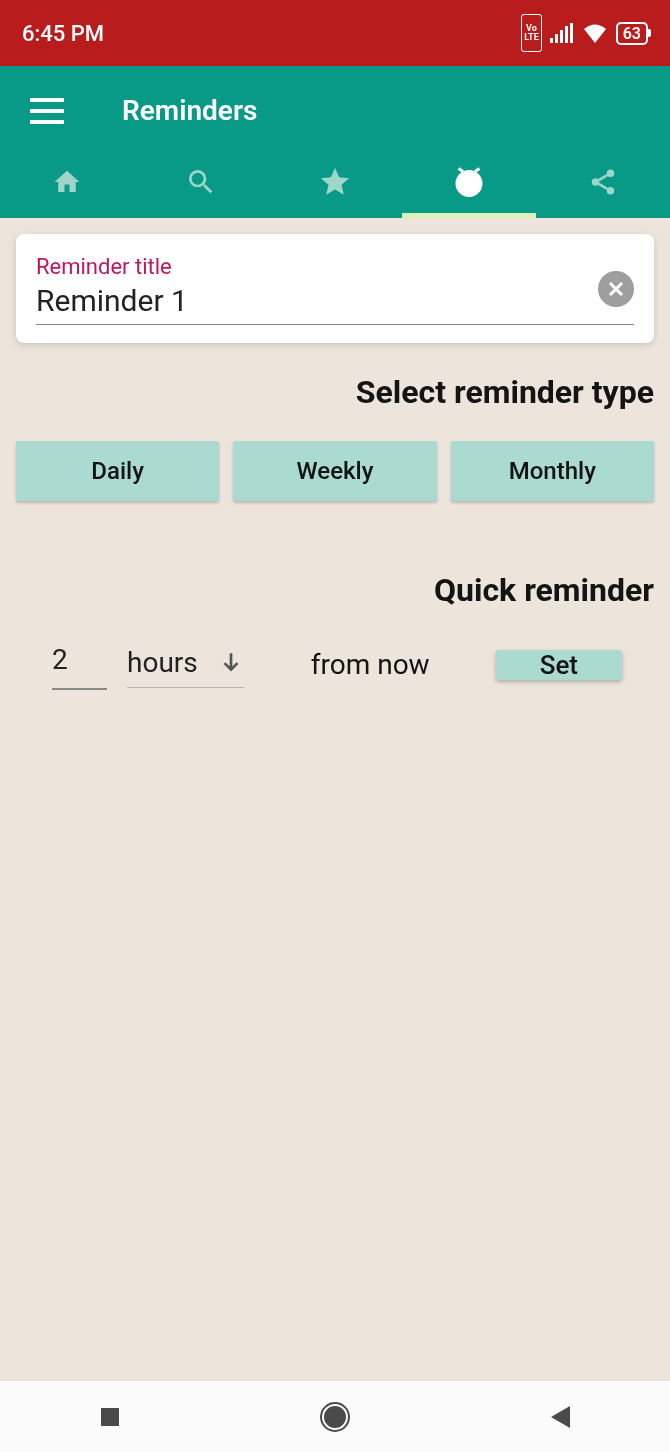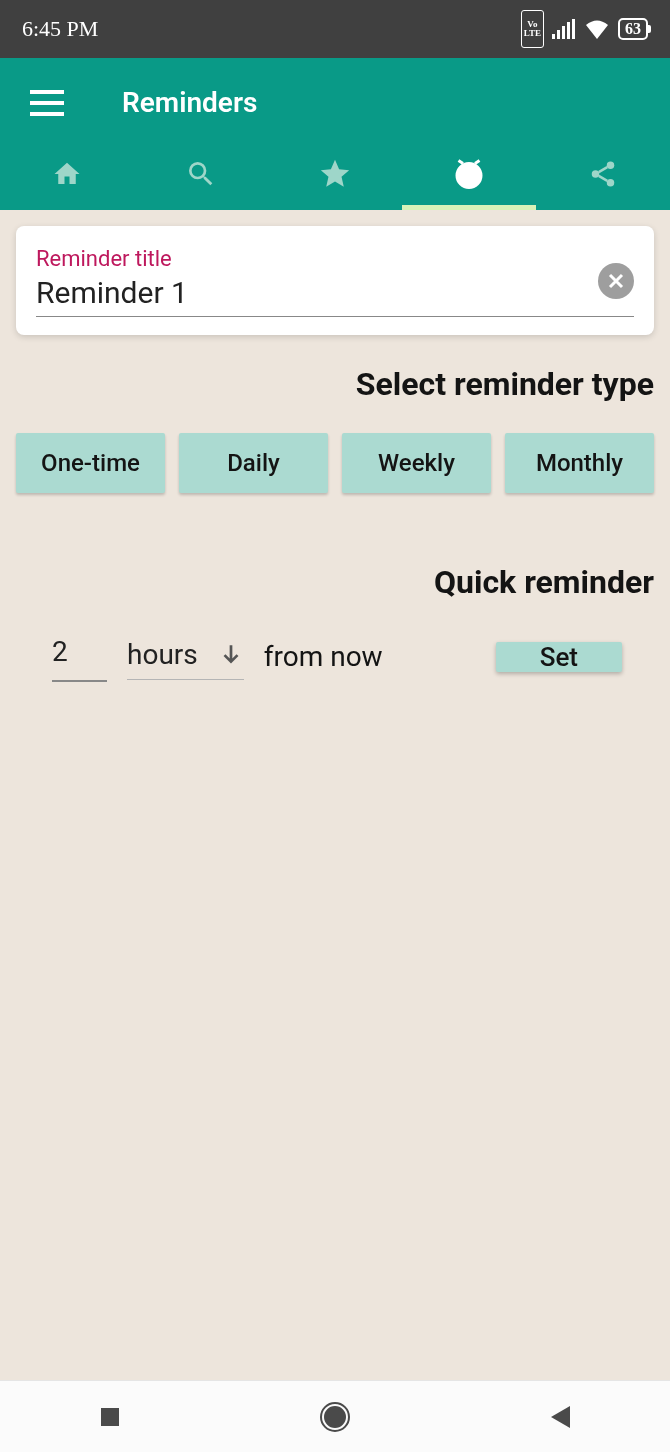--- a/index.html
+++ b/index.html
@@ -5,30 +5,29 @@
   * { box-sizing: border-box; margin: 0; padding: 0; }
   body {
     width: 670px;
     height: 1452px;
     background: #ede5dc;
     font-family: -apple-system, Roboto, Arial, sans-serif;
     overflow: hidden;
     position: relative;
   }
   .status-bar {
-    height: 58px;
-    background: #404040;
+    height: 66px;
+    background: #b91c1c;
     color: #fff;
     display: flex;
     align-items: center;
     justify-content: space-between;
     padding: 0 22px;
     font-size: 22px;
     font-weight: 500;
-    font-family: Liberation Serif, serif;
   }
   .status-right { display: flex; align-items: center; gap: 8px; }
   .status-right svg { fill: #fff; }
   .battery-box {
     border: 2px solid #fff;
     border-radius: 5px;
     padding: 0px 5px;
     font-size: 16px;
     font-weight: 600;
     position: relative;
@@ -145,21 +144,21 @@
   }
   .unit-select {
     display: flex;
     align-items: center;
     gap: 20px;
     border-bottom: 1px solid #b5b5b5;
     padding: 4px 0 8px;
     font-size: 28px;
     color: #222;
   }
-  .from-now { font-size: 28px; color: #141414; }
+  .from-now { font-size: 28px; color: #141414; margin-left: 47px; }
   .set-btn {
     margin-left: auto;
     background: #abdad1;
     color: #141414;
     font-size: 26px;
     font-weight: 500;
     padding: 0 44px;
     border-radius: 2px;
     box-shadow: 0 2px 4px rgba(0,0,0,0.25);
   }
@@ -244,21 +243,20 @@
     <div class="clear-btn">
       <svg width="20" height="20" viewBox="0 0 20 20" stroke="#fff" stroke-width="3">
           <path d="M4 4l12 12M16 4L4 16"></path>
         </svg>
     </div>
   </div>
 
   <div class="section-heading">Select reminder type</div>
 
   <div class="type-row">
-    <div class="type-btn">One-time</div>
     <div class="type-btn">Daily</div>
     <div class="type-btn">Weekly</div>
     <div class="type-btn">Monthly</div>
   </div>
 
   <div class="section-heading" style="margin-top:70px;">Quick reminder</div>
 
   <div class="quick-row">
     <div class="num-input">2</div>
     <div class="unit-select">

